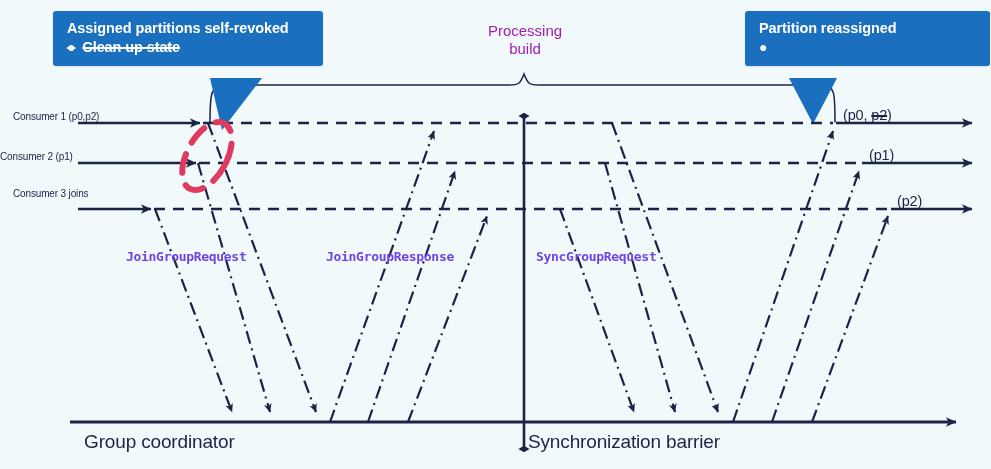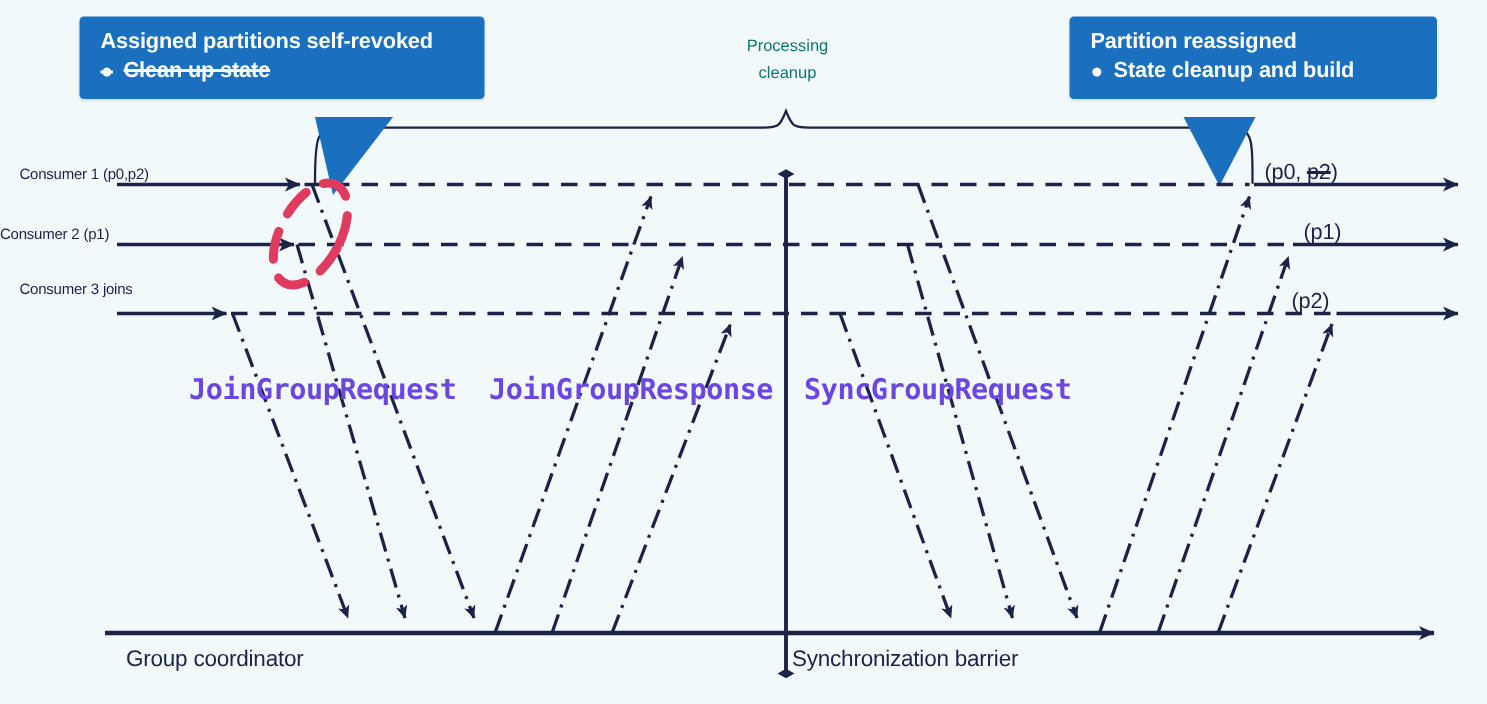--- a/index.html
+++ b/index.html
@@ -31,38 +31,38 @@
   }
   .callout .crow{
     display:flex;align-items:flex-start;gap:7px;margin-top:2px;
     font-size:14.5px;font-weight:bold;line-height:17px;white-space:nowrap;
     letter-spacing:-0.1px;
   }
   .callout .bullet{font-size:14px;line-height:17px;}
   .strike{text-decoration:line-through;text-decoration-thickness:2px;}
 
   #callout-left{left:53px;top:11px;width:270px;}
-  #callout-right{left:713px;top:11px;width:245px;}
+  #callout-right{left:745px;top:11px;width:245px;}
 
   
 
   
   .lbl{
-    position:absolute;color:#1b2347;font-size:15px;white-space:nowrap;
+    position:absolute;color:#1b2347;font-size:19px;white-space:nowrap;
     letter-spacing:-0.15px;
   }
   .lbl-consumer{font-size:10px;}
   .lbl-part{font-size:14.5px;}
   .lbl-mono{
     position:absolute;
     font-family:"DejaVu Sans Mono","Liberation Mono",monospace;
-    color:#6b46e5;font-weight:bold;font-size:19px;white-space:nowrap;
+    color:#6b46e5;font-weight:bold;font-size:13px;white-space:nowrap;
     letter-spacing:-0.3px;
   }
-  .lbl-center{position:absolute;text-align:center;color:#0f766e;font-size:11px;line-height:18px;}
+  .lbl-center{position:absolute;text-align:center;color:#a21caf;font-size:15px;line-height:18px;}
 </style>
 </head>
 <body>
 
 <div id="stage">
 
   <svg class="layer" viewBox="0 0 991 469">
     <defs>
       <marker id="ah" markerWidth="9" markerHeight="9" refX="8.2" refY="4.5" orient="auto" markerUnits="userSpaceOnUse">
         <path d="M0,0.6 L8.6,4.5 L0,8.4 L2.2,4.5 Z" fill="#1b2347"></path>
@@ -147,38 +147,37 @@
     <div class="crow">
       <span class="bullet strike">●</span>
       <span class="strike">Clean up state</span>
     </div>
   </div>
 
   <div class="callout" id="callout-right">
     <div class="ctitle">Partition reassigned</div>
     <div class="crow">
       <span class="bullet">●</span>
-      <span>State cleanup and build</span>
     </div>
   </div>
 
   <div class="lbl-center" id="paused-label" style="left:465px;top:22px;width:120px;">
     <div>Processing</div>
-    <div>cleanup</div>
+    <div>build</div>
   </div>
 
   <div class="lbl lbl-consumer" style="left:13px;top:111px;">Consumer 1 (p0,p2)</div>
   <div class="lbl lbl-consumer" style="left:0;top:151px;">Consumer 2 (p1)</div>
   <div class="lbl lbl-consumer" style="left:13px;top:188px;">Consumer 3 joins</div>
 
   <div class="lbl lbl-part" style="left:843px;top:107px;">
     <span>(p0,&nbsp;</span><span class="strike">p2</span><span>)</span>
   </div>
   <div class="lbl lbl-part" style="left:869px;top:147px;">(p1)</div>
-  <div class="lbl lbl-part" style="left:861px;top:193px;">(p2)</div>
+  <div class="lbl lbl-part" style="left:897px;top:193px;">(p2)</div>
 
   <div class="lbl-mono" style="left:126px;top:249px;">JoinGroupRequest</div>
   <div class="lbl-mono" style="left:536px;top:249px;">SyncGroupRequest</div>
   <div class="lbl-mono" style="left:326px;top:249px;">JoinGroupResponse</div>
 
   <div class="lbl" style="left:84px;top:431px;">Group coordinator</div>
   <div class="lbl" style="left:528px;top:431px;">Synchronization barrier</div>
 
 </div>
 

